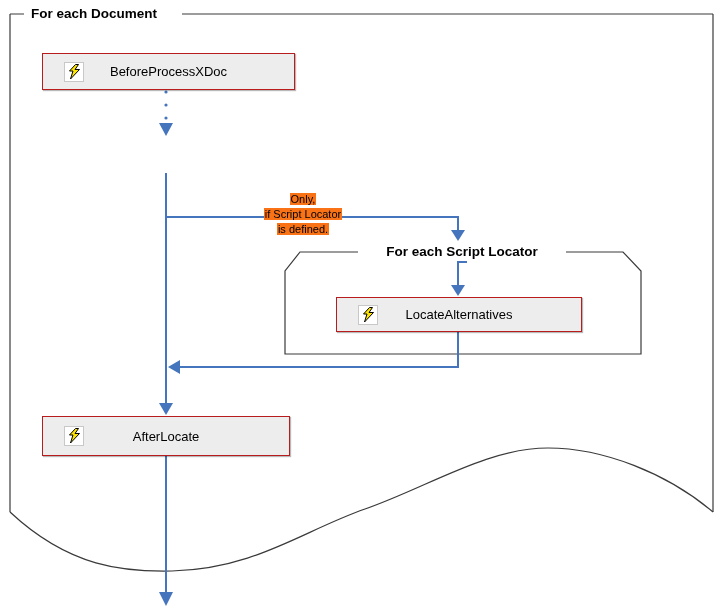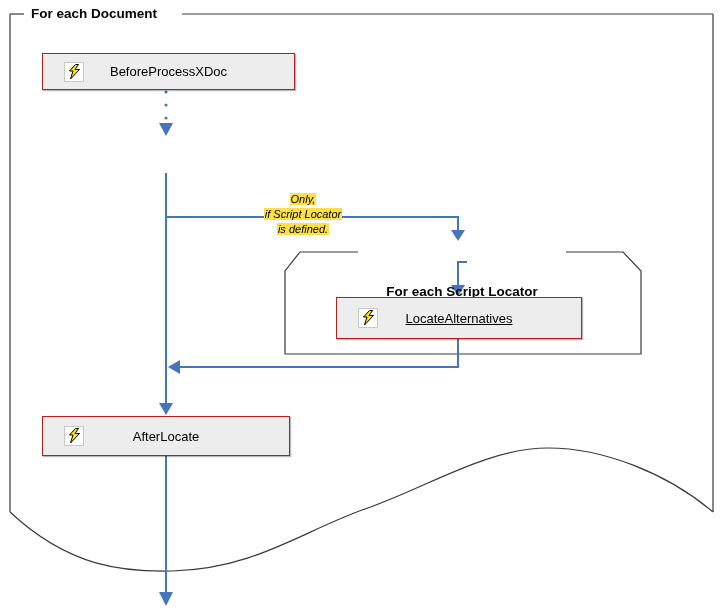--- a/index.html
+++ b/index.html
@@ -2,31 +2,32 @@
 <html><head>
 <meta charset="utf-8">
 <style>
   html,body{margin:0;padding:0;background:#ffffff;}
   #canvas{
     position:relative;
     width:726px;height:608px;
     background:#ffffff;
     font-family:"Liberation Sans", sans-serif;
     overflow:hidden;
+    border-radius:15px;
   }
   #wires{position:absolute;left:0;top:0;width:726px;height:608px;}
   .frame-label{
     position:absolute;
     font-weight:bold;
     font-size:13.5px;
     color:#000;
     white-space:nowrap;
   }
   .outer-label{left:28px;top:6px;background:#fff;padding:0 3px;}
-  .inner-label{left:358px;top:244px;width:208px;text-align:center;margin-top:40px;}
+  .inner-label{left:358px;top:244px;width:208px;text-align:center;}
   .node{
     position:absolute;
     background:#EDEDED;
     border:1px solid #b91c1c;
     box-shadow:1px 1px 1px rgba(0,0,0,0.28);
     display:flex;align-items:center;justify-content:center;
     box-sizing:border-box;
   }
   .node-label{font-size:13px;color:#000;white-space:nowrap;}
   .icon-tile{
@@ -34,21 +35,21 @@
     transform:translateY(-50%);
     width:20px;height:20px;
     background:#fff;border:1px solid #C8C8C8;
     display:flex;align-items:center;justify-content:center;
     box-sizing:border-box;
   }
   .annotation{
     position:absolute;left:233px;top:192px;width:140px;
     text-align:center;font-size:11px;line-height:15px;color:#000;
   }
-  .annotation span{background:#fde047;padding:0 1px;font-style:italic;}
+  .annotation span{background:#f97316;padding:0 1px;}
 </style>
 </head>
 <body>
 
 <div id="canvas">
 
   <svg id="wires" viewBox="0 0 726 608" xmlns="http://www.w3.org/2000/svg">
 
     <g stroke="#3A3A3A" stroke-width="1.2" fill="none">
       <line x1="10" y1="14" x2="24" y2="14"></line>
@@ -101,21 +102,21 @@
   <div class="node" style="left:42px;top:53px;width:253px;height:37px;">
     <span class="icon-tile">
       <svg width="14" height="16" viewBox="0 0 14 16">
         <polygon points="8.5,0.5 2.5,7 6,7 3.5,15 12.5,5.5 8,5.5 11.5,0.5" fill="#FFE600" stroke="#000000" stroke-width="1" stroke-linejoin="round"></polygon>
       </svg>
     </span>
     <span class="node-label">BeforeProcessXDoc</span>
   </div>
 
 
-  <div class="node" style="left:336px;top:297px;width:246px;height:42px;text-decoration:underline;">
+  <div class="node" style="left:336px;top:297px;width:246px;height:35px;">
     <span class="icon-tile">
       <svg width="14" height="16" viewBox="0 0 14 16">
         <polygon points="8.5,0.5 2.5,7 6,7 3.5,15 12.5,5.5 8,5.5 11.5,0.5" fill="#FFE600" stroke="#000000" stroke-width="1" stroke-linejoin="round"></polygon>
       </svg>
     </span>
     <span class="node-label">LocateAlternatives</span>
   </div>
 
   <div class="node" style="left:42px;top:416px;width:248px;height:40px;">
     <span class="icon-tile">

